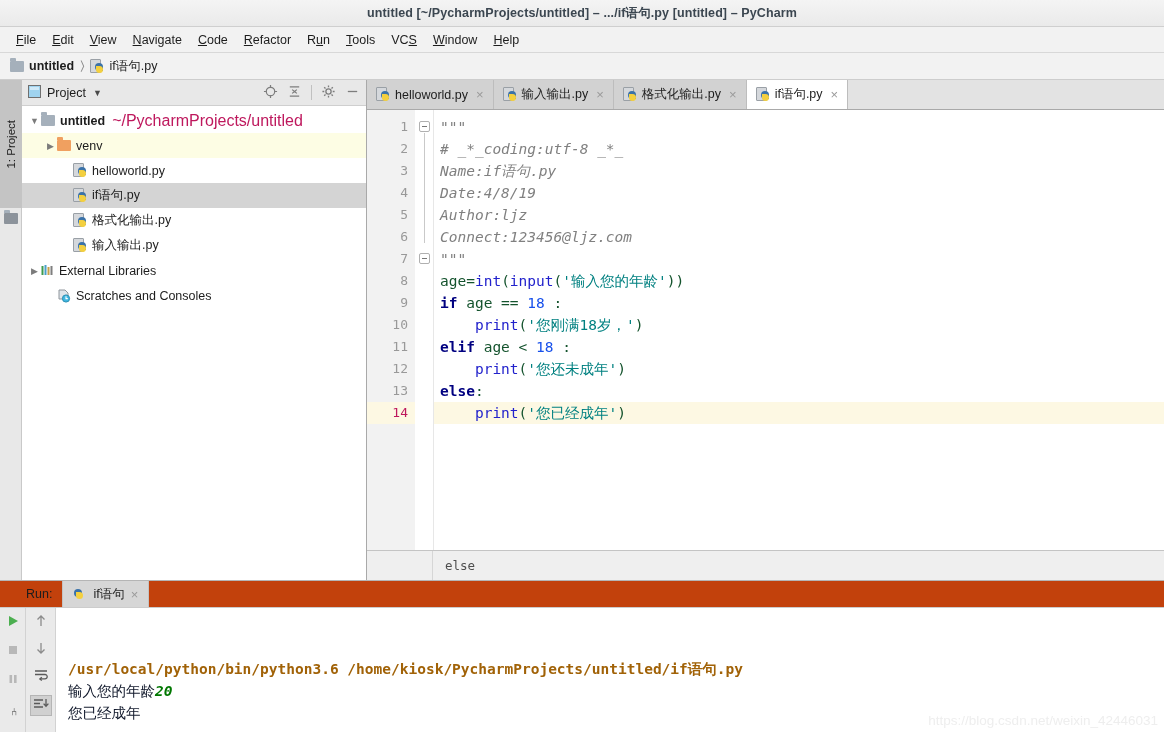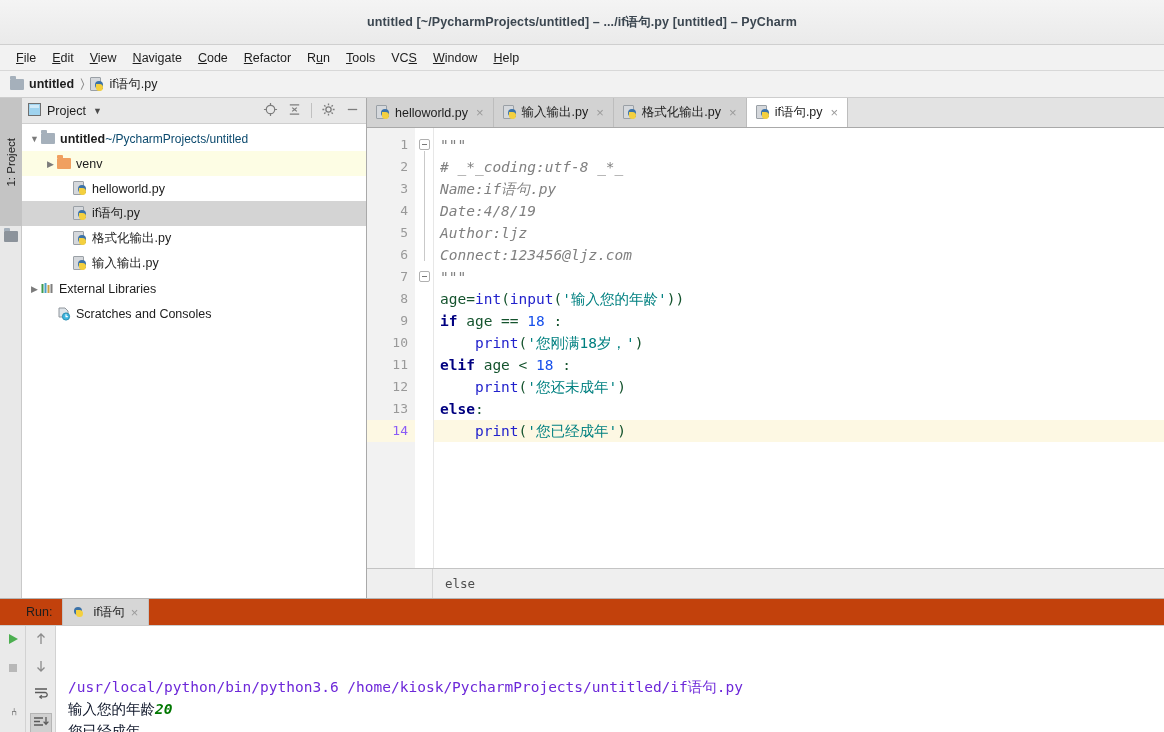--- a/index.html
+++ b/index.html
@@ -8,21 +8,21 @@
     overflow: hidden;
     background: #f2f2f2;
     font-family: "Liberation Sans", sans-serif;
     font-size: 13px;
     color: #1d1d1d;
     -webkit-font-smoothing: antialiased;
   }
 
   
   .titlebar {
-    height: 45px;
+    height: 27px;
     background: linear-gradient(#f4f4f4, #eaeaea);
     border-bottom: 1px solid #cfcfcf;
     display: flex; align-items: center; justify-content: center;
   }
   .titlebar .title {
     font-size: 12.5px; font-weight: bold; color: #3b4650;
     letter-spacing: .1px;
   }
 
   
@@ -124,21 +124,21 @@
   .arrow {
     width: 13px; flex: none; color: #7b7b7b; font-size: 9px; text-align: center;
   }
   .arrow.open:before { content: "\25BC"; }
   .arrow.closed:before { content: "\25B6"; }
   .indent-1 { padding-left: 6px; }
   .indent-2 { padding-left: 22px; }
   .indent-3 { padding-left: 38px; }
   .tlabel { margin-left: 5px; }
   .tlabel.bold { font-weight: bold; }
-  .tpath { color: #0c4a6e; font-size: 12px; }
+  .tpath { margin-left: 7px; color: #be185d; font-size: 16px; }
 
   
   .pyico { width: 14px; height: 15px; position: relative; flex: none; }
   .pyico .page {
     position:absolute; left:0; top:0; width:11px; height:14px;
     background:#d5d8dc; border:1px solid #9aa0a6; border-radius:1px;
   }
   .pyico .snakeb {
     position:absolute; left:5px; top:4px; width:8px; height:8px;
     background:#3b72a8; border-radius:50% 50% 0 50%;
@@ -169,21 +169,21 @@
   .tabfill { flex: 1; background: #e3e3e3; border-bottom: none; }
 
   .codewrap { flex: 1; display: flex; position: relative; overflow: hidden; background: #fff; }
   .gutter {
     width: 48px; background: #f2f2f2; flex: none;
     text-align: right; padding-top: 6px;
     font-family: "DejaVu Sans Mono", monospace; font-size: 13px; color: #999;
     position: relative;
   }
   .gutter .gline { height: 22px; line-height: 22px; padding-right: 7px; }
-  .gutter .gline.cur { background: #fdf8e3; color: #8b5cf6; }
+  .gutter .gline.cur { background: #fdf8e3; color: #be185d; }
 
   .foldcol {
     width: 18px; flex: none; background: #fff;
     position: relative; padding-top: 6px;
   }
   .foldmark {
     position: absolute; left: 4px; width: 11px; height: 11px;
     border: 1px solid #b0b0b0; background: #fff; border-radius: 2px;
   }
   .foldmark:after {
@@ -243,21 +243,21 @@
   .run-rail-left2 {
     width: 30px; background: #eaeaea; border-right: 1px solid #d2d2d2;
     display: flex; flex-direction: column; align-items: center; padding-top: 6px; gap: 10px;
   }
   .run-console {
     flex:1; background:#fff; overflow:hidden; position:relative;
     padding: 6px 0 0 12px;
     font-family: "DejaVu Sans Mono", monospace;
     font-size: 14.5px; line-height: 22px; white-space: pre;
   }
-  .c-cmd   { color: #6d28d9; font-weight: normal; }
+  .c-cmd   { color: #a16207; font-weight: bold; }
   .c-out   { color: #0f172a; }
   .c-in    { color: #007700; font-weight: bold; font-style: italic; }
   .watermark {
     position: absolute; right: 6px; bottom: 26px;
     color: #eeeeee; font-size: 13.5px;
     font-family: "Liberation Sans", sans-serif;
     pointer-events: none; white-space: nowrap;
   }
   .bottom-rail {
     position: absolute; left: 0; bottom: 0; width: 26px; height: 42px;

